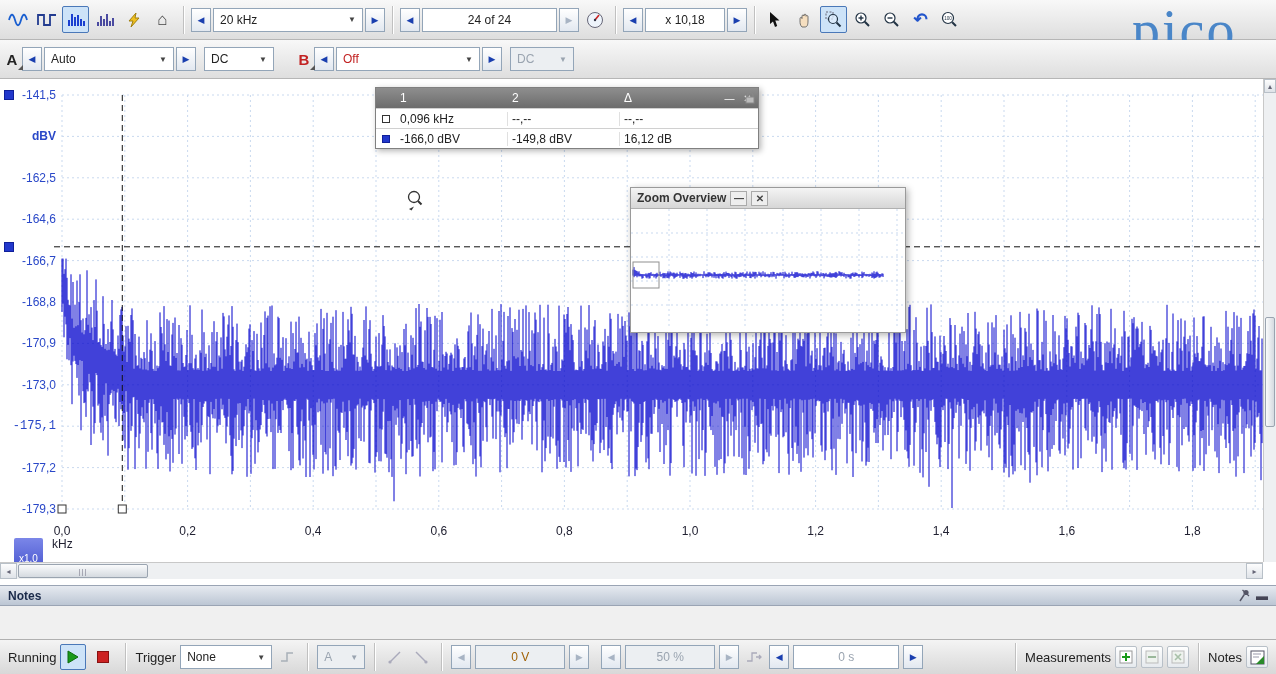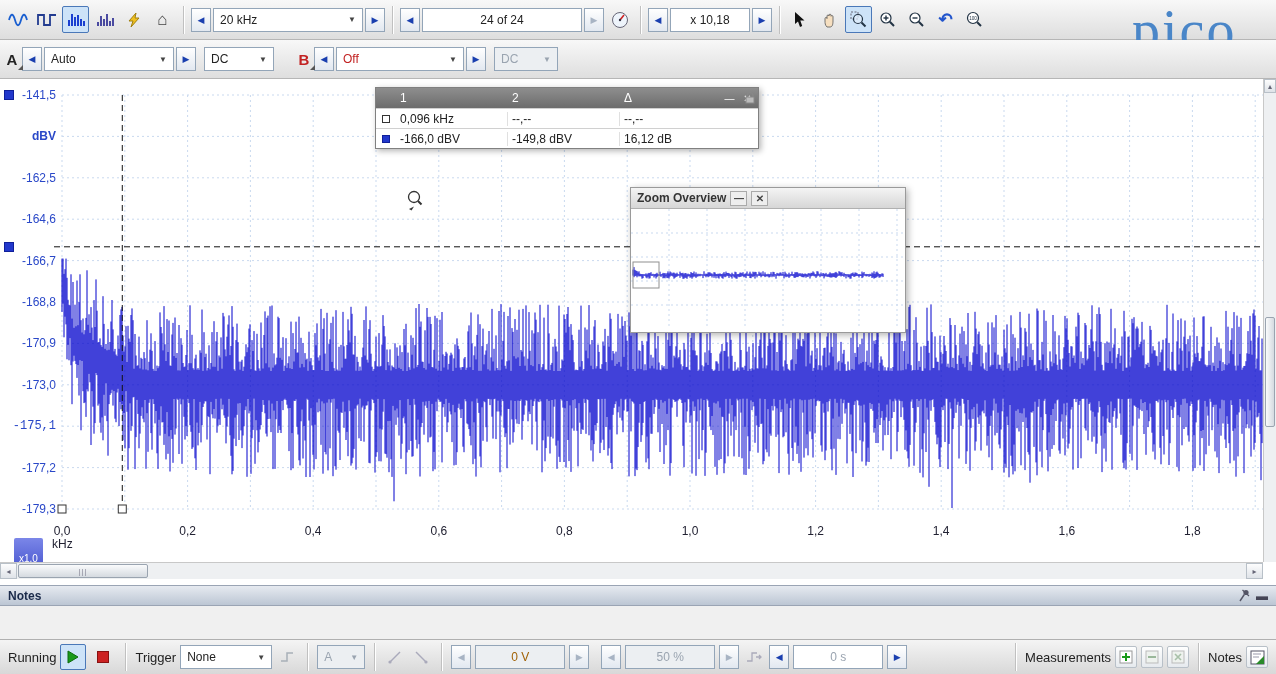--- a/index.html
+++ b/index.html
@@ -161,21 +161,21 @@
 
     <div class="spin-btn">◀</div>
     <div class="combo" style="width:150px">
       <span>20 kHz</span>
       <span class="arr">▼</span>
     </div>
     <div class="spin-btn">▶</div>
     <div class="sep"></div>
 
     <div class="spin-btn">◀</div>
-    <div class="field" style="width:160px">24 of 24</div>
+    <div class="field" style="width:135px">24 of 24</div>
     <div class="spin-btn dis">▶</div>
     <div class="tb-ico">
       <svg width="18" height="18" viewBox="0 0 18 18">
           <circle cx="9" cy="9" r="7.5" fill="#eef4fb" stroke="#667"></circle>
           <line x1="9" y1="9" x2="13" y2="4" stroke="#c22" stroke-width="1.6"></line>
           <circle cx="9" cy="9" r="1.2" fill="#334"></circle>
         </svg>
     </div>
     <div class="sep"></div>
 
@@ -241,21 +241,21 @@
       <span class="arr">▼</span>
     </div>
     <div class="spin-btn">▶</div>
     <div class="combo" style="width:70px;margin-left:6px">
       <span>DC</span>
       <span class="arr">▼</span>
     </div>
     <div style="width:18px"></div>
     <div class="ch-label ch-b">B</div>
     <div class="spin-btn">◀</div>
-    <div class="combo" style="width:128px;color:#c22222">
+    <div class="combo" style="width:144px;color:#c22222">
       <span>Off</span>
       <span class="arr">▼</span>
     </div>
     <div class="spin-btn">▶</div>
     <div class="combo dis" style="width:64px;margin-left:6px">
       <span>DC</span>
       <span class="arr">▼</span>
     </div>
   </div>
 
@@ -472,21 +472,21 @@
     <div class="field" style="width:90px;color:#9aa4b0;background:#eceff2">50 %</div>
     <div class="spin-btn dis">▶</div>
 
     <div class="mini-btn flat">
       <svg width="16" height="14" viewBox="0 0 16 14">
           <path d="M1 11 H6 V3 H11 M10 7 L15 7 M13 5 L15 7 L13 9" stroke="#aab" fill="none" stroke-width="1.3"></path>
         </svg>
     </div>
 
     <div class="spin-btn">◀</div>
-    <div class="field" style="width:90px;color:#9aa4b0">0 s</div>
+    <div class="field" style="width:106px;color:#9aa4b0">0 s</div>
     <div class="spin-btn">▶</div>
 
     <div class="spacer"></div>
     <div class="sep"></div>
 
     <span class="lbl">Measurements</span>
     <div class="mini-btn">
       <svg width="14" height="14" viewBox="0 0 14 14">
           <rect x="1" y="1" width="12" height="12" fill="#fff" stroke="#999"></rect>
           <path d="M7 3 V11 M3 7 H11" stroke="#1a9a1a" stroke-width="2"></path>

